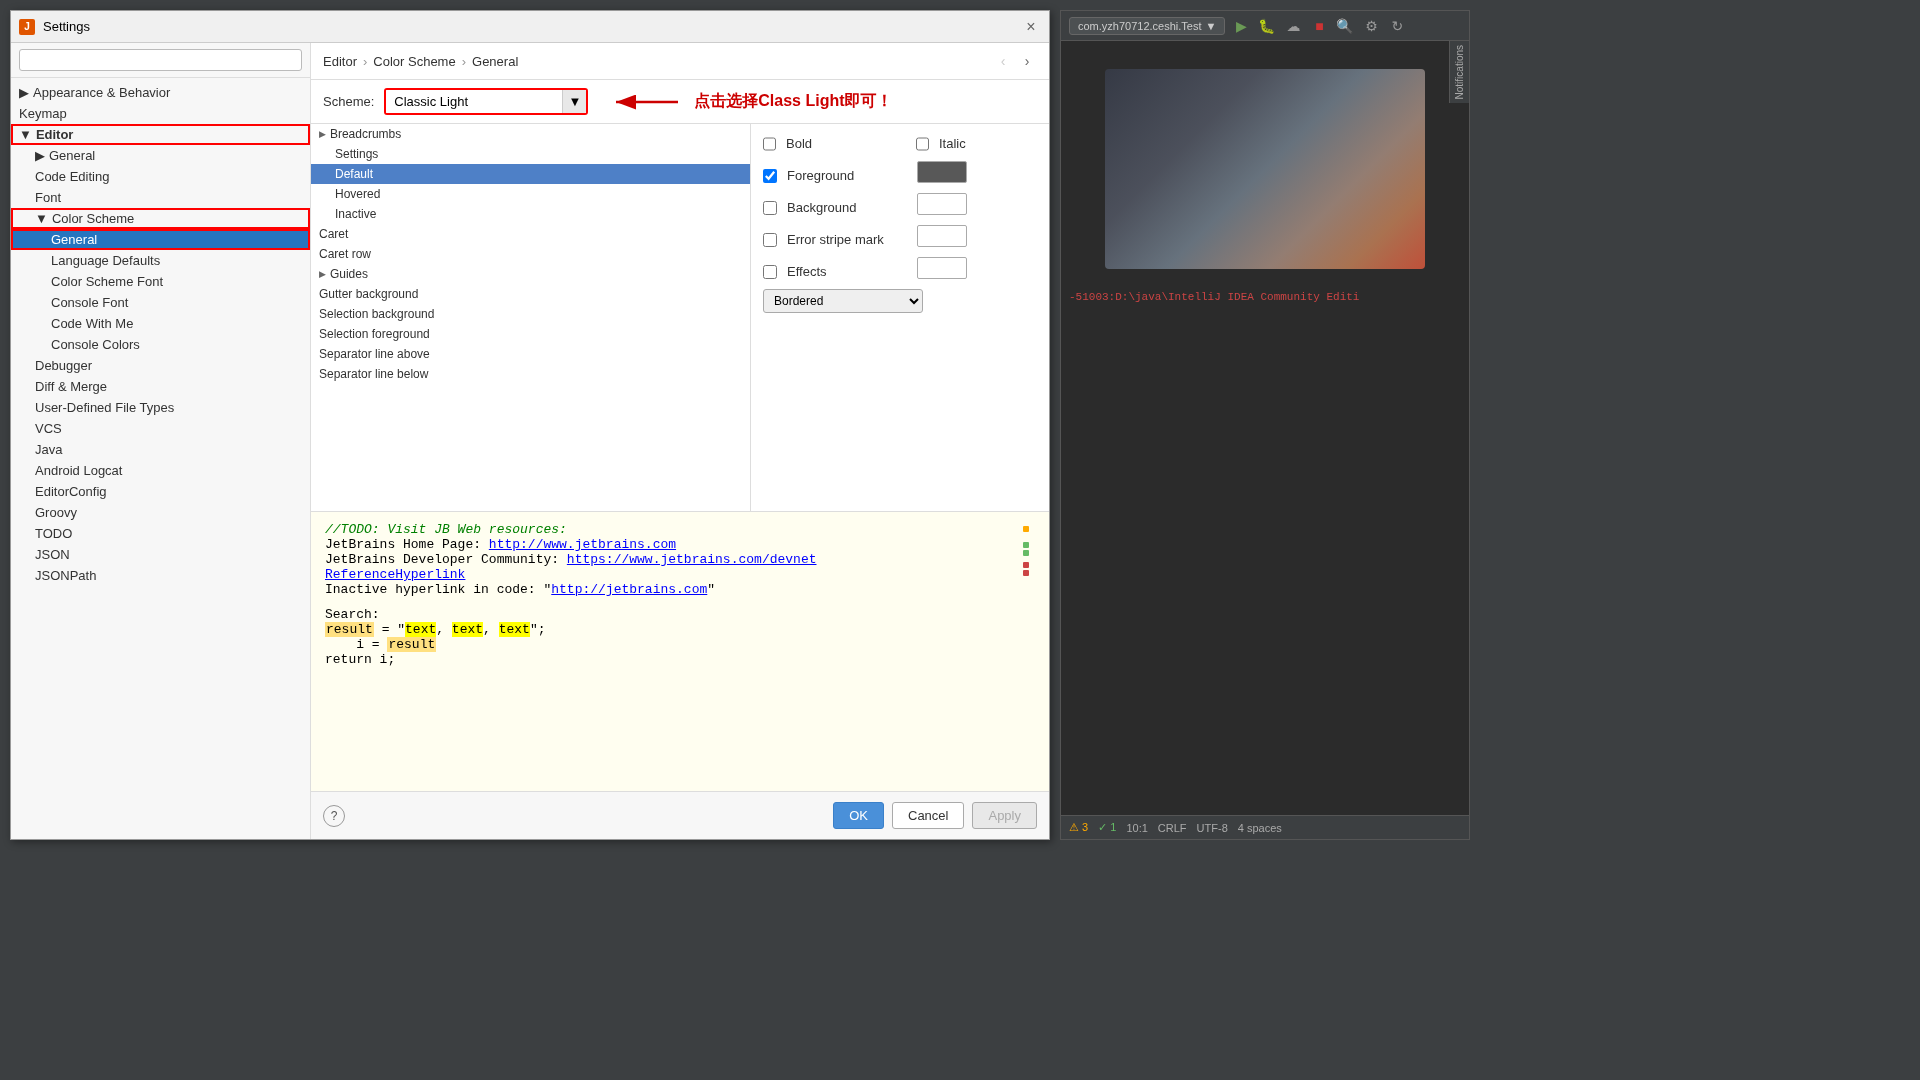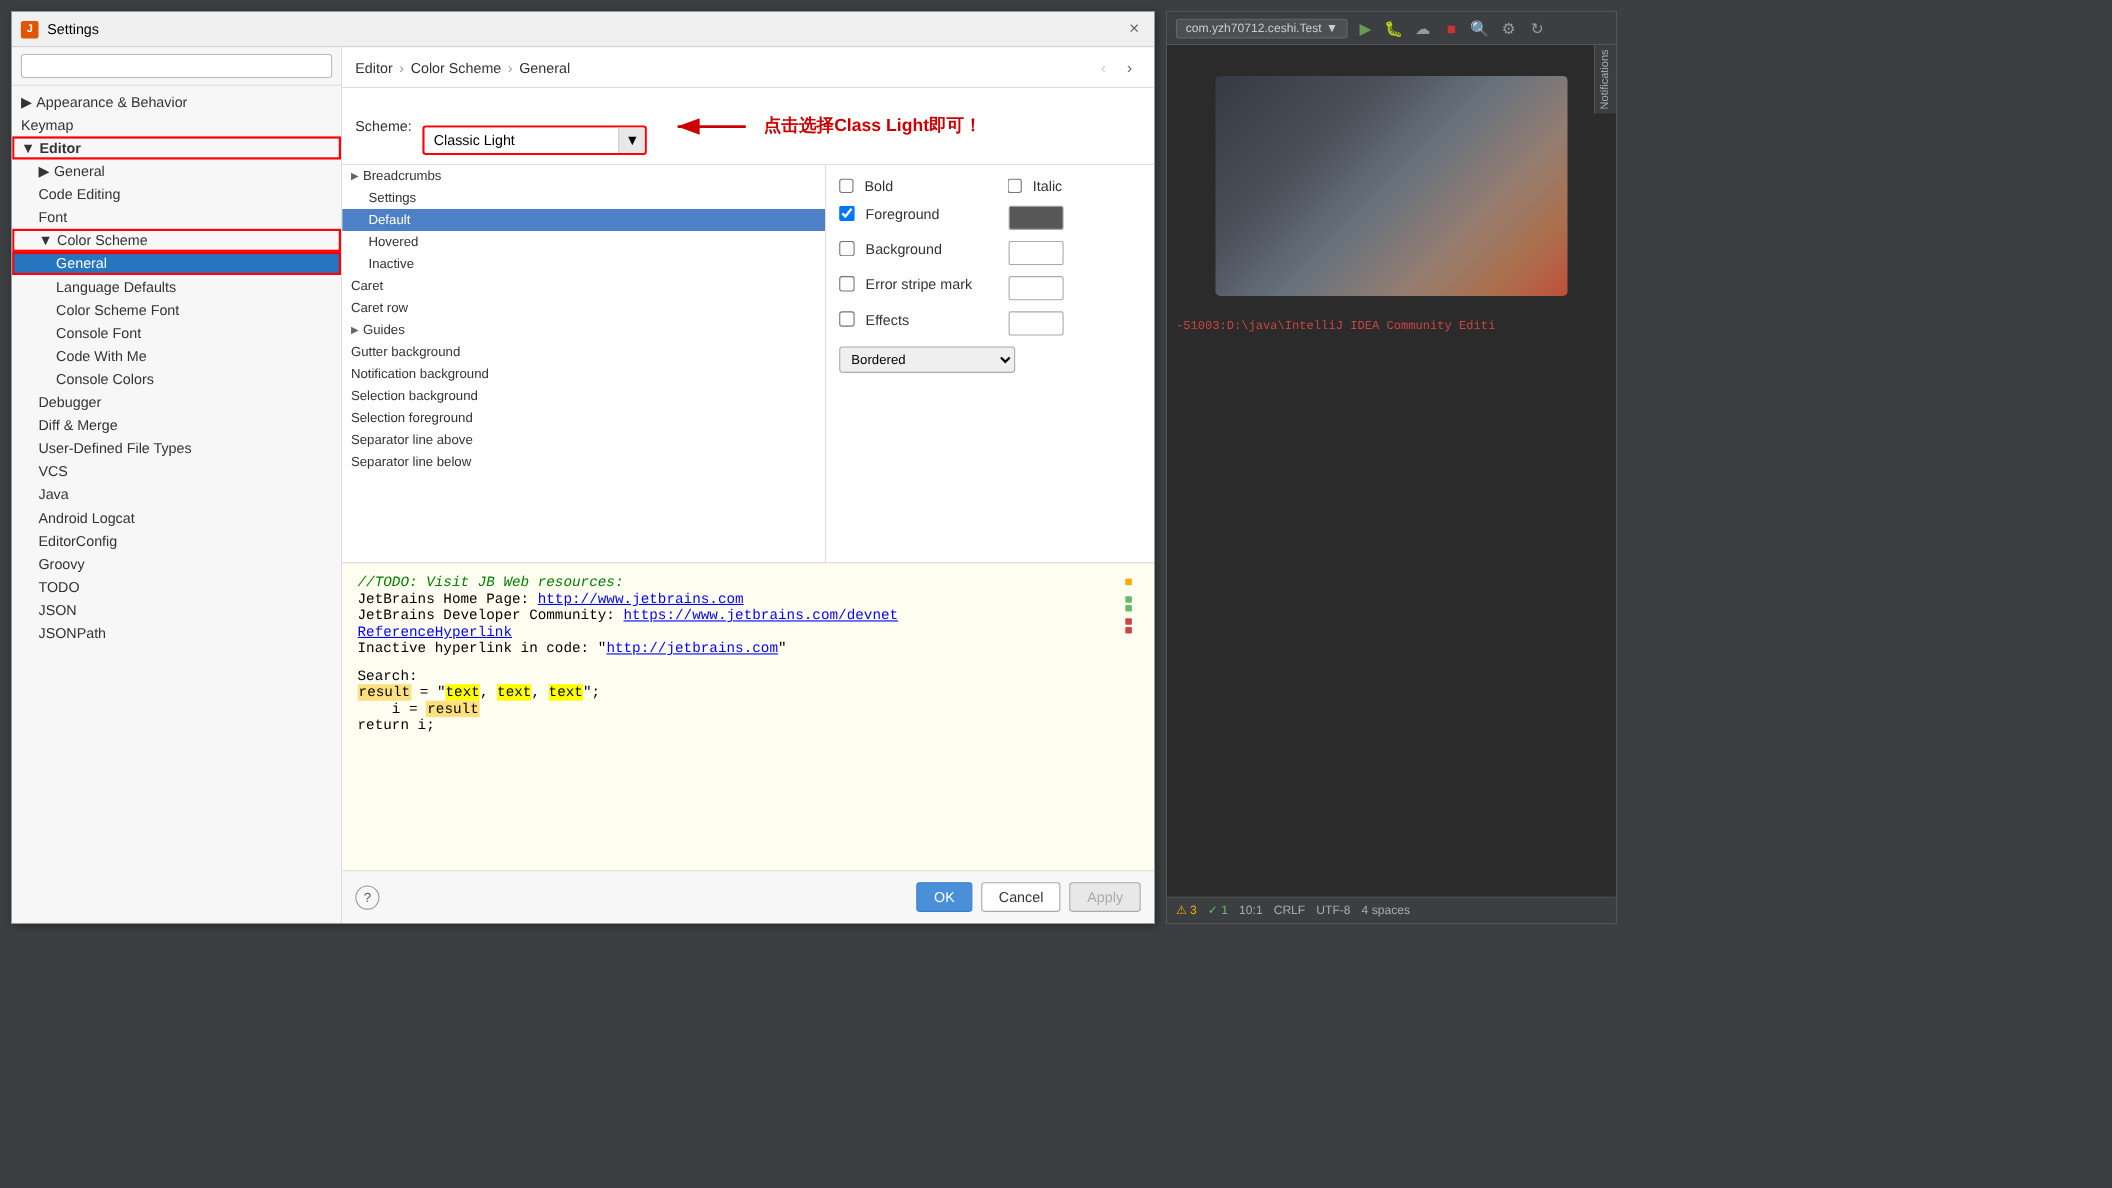--- a/index.html
+++ b/index.html
@@ -131,21 +131,20 @@
       border-bottom: 1px solid #ddd;
     }
     .scheme-label { font-size: 13px; color: #333; }
     .scheme-dropdown {
       display: flex;
       align-items: center;
       border: 2px solid red;
       border-radius: 3px;
       overflow: hidden;
       position: relative;
-      margin-top: 26px;
     }
     .scheme-dropdown select {
       padding: 4px 28px 4px 8px;
       border: none;
       font-size: 13px;
       background: white;
       cursor: pointer;
       appearance: none;
       -webkit-appearance: none;
       min-width: 200px;
@@ -195,21 +194,21 @@
 
     
     .props-panel {
       flex: 1;
       padding: 12px;
       overflow-y: auto;
     }
 
     .props-row {
       display: flex;
-      align-items: flex-start;
+      align-items: flex-end;
       gap: 10px;
       margin-bottom: 10px;
     }
     .props-label { font-size: 13px; color: #333; min-width: 120px; }
     .props-checkbox { width: 14px; height: 14px; cursor: pointer; }
     .color-swatch {
       width: 50px; height: 22px;
       border: 1px solid #aaa;
       border-radius: 2px;
       cursor: pointer;
@@ -544,23 +543,20 @@
           </div>
           <div class="tree-item tree-indent-0">
             <span>Caret row</span>
           </div>
           <div class="tree-item tree-indent-0">
             <span class="ti-arrow">▶</span>
             <span>Guides</span>
           </div>
           <div class="tree-item tree-indent-0">
             <span>Gutter background</span>
-          </div>
-          <div class="tree-item tree-indent-0">
-            <span>Notification background</span>
           </div>
           <div class="tree-item tree-indent-0">
             <span>Selection background</span>
           </div>
           <div class="tree-item tree-indent-0">
             <span>Selection foreground</span>
           </div>
           <div class="tree-item tree-indent-0">
             <span>Separator line above</span>
           </div>

